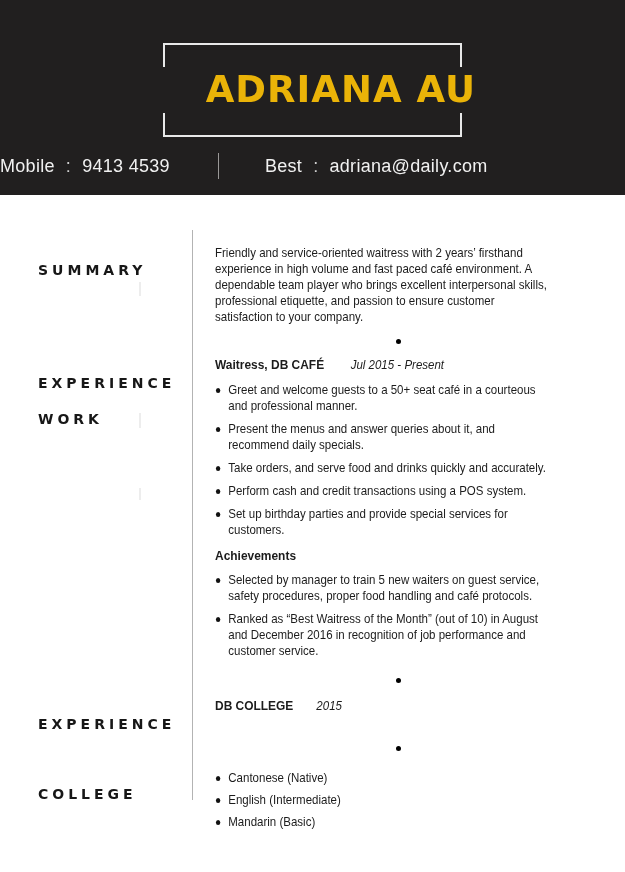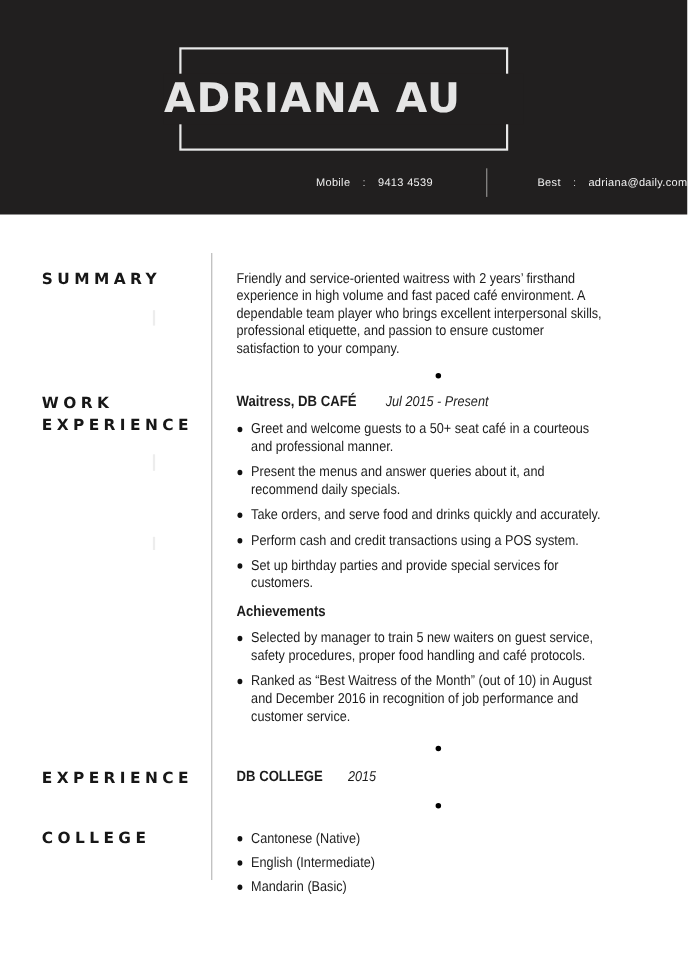--- a/index.html
+++ b/index.html
@@ -10,49 +10,50 @@
   }
   .page{width:625px;height:872px;position:relative;}
 
   
   .header{height:195px;background:#211f1f;position:relative;}
   .name-box{
     position:absolute;left:163px;top:43px;width:295px;height:90px;
     border:2px solid #e8e8e8;display:flex;align-items:center;
   }
   .name{
-    margin:0 -16px;width:327px;background:#211f1f;color:#e5e5e5;
-    text-align:left;font-family:"DejaVu Sans", sans-serif;
+    margin:0 -16px;width:327px;background:#211f1f;color:#eab308;
+    text-align:right;font-family:"DejaVu Sans", sans-serif;
     font-weight:bold;font-size:37px;line-height:46px;letter-spacing:1px;
     white-space:nowrap;
   }
   .contact{
     position:absolute;left:0;right:0;top:152px;height:28px;
-    display:flex;align-items:center;justify-content:flex-end;
-    color:#f1f1f1;font-size:10px;letter-spacing:.3px;
+    display:flex;align-items:center;justify-content:flex-start;
+    color:#f1f1f1;font-size:18px;letter-spacing:.3px;
   }
   .contact .c-colon{margin:0 11px;color:#cfcfcf;}
   .contact-divider{width:1px;height:26px;background:#9a9897;margin:0 46px 0 48px;}
 
   
   .content{position:relative;padding-top:49px;}
   .v-divider{position:absolute;left:192px;top:35px;width:1px;height:570px;background:#b3b3b3;}
   .faint-tick{position:absolute;left:139px;width:2px;background:#ededed;}
   .tick-1{top:87px;height:14px;}
   .tick-2{top:218px;height:15px;}
   .tick-3{top:293px;height:12px;}
 
   .section{display:flex;align-items:flex-start;}
   .label-col{
     flex:0 0 192px;width:192px;box-sizing:border-box;padding-left:38px;
   }
   .sec-label{
     font-family:"DejaVu Sans", sans-serif;font-weight:bold;
     font-size:14px;letter-spacing:4px;color:#171717;line-height:20px;
     white-space:nowrap;
+    margin-top:16px;
   }
   .sec-body{
     width:410px;transform:scaleX(0.885);transform-origin:0 0;
     box-sizing:border-box;padding-left:26px;
     font-size:13px;line-height:16px;
   }
   .para{margin:0;padding-top:1px;}
 
   .job-line{display:flex;align-items:baseline;white-space:nowrap;}
   .job-title{font-weight:bold;font-size:13.5px;}
@@ -113,22 +114,22 @@
         <p class="para">Friendly and service-oriented waitress with 2 years’ firsthand experience in high volume and fast paced café environment. A dependable team player who brings excellent interpersonal skills, professional etiquette, and passion to ensure customer satisfaction to your company.</p>
       </div>
     </section>
 
     <div class="dot-sep">
         <span class="dot"></span>
       </div>
 
     <section class="section">
       <div class="label-col">
+        <div class="sec-label">EXPERIENCE</div>
         <div class="sec-label">WORK</div>
-        <div class="sec-label">EXPERIENCE</div>
       </div>
       <div class="sec-body">
         <div class="job-line">
           <span class="job-title">Waitress, DB CAFÉ</span>
           <span class="job-date">Jul 2015 - Present</span>
         </div>
         <ul class="bullets">
           <li>Greet and welcome guests to a 50+ seat café in a courteous and professional manner.</li>
           <li>Present the menus and answer queries about it, and recommend daily specials.</li>
           <li>Take orders, and serve food and drinks quickly and accurately.</li>

